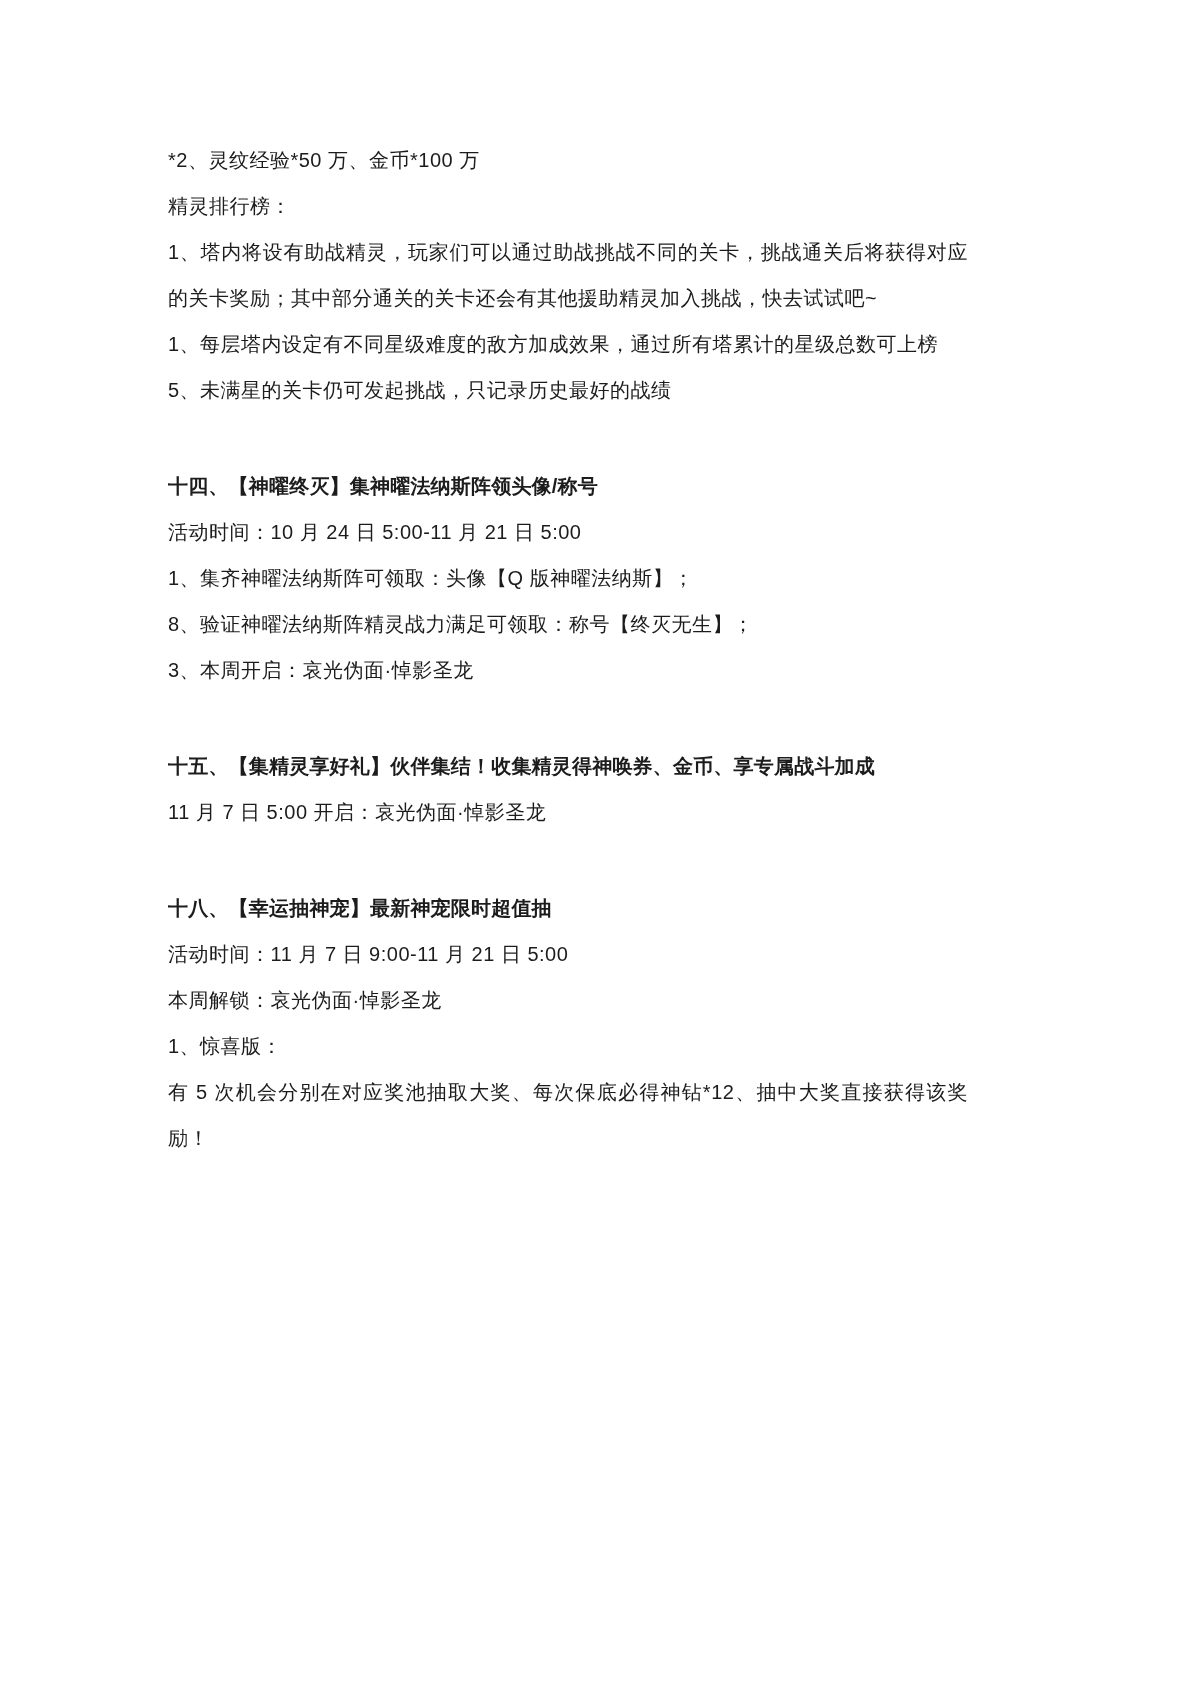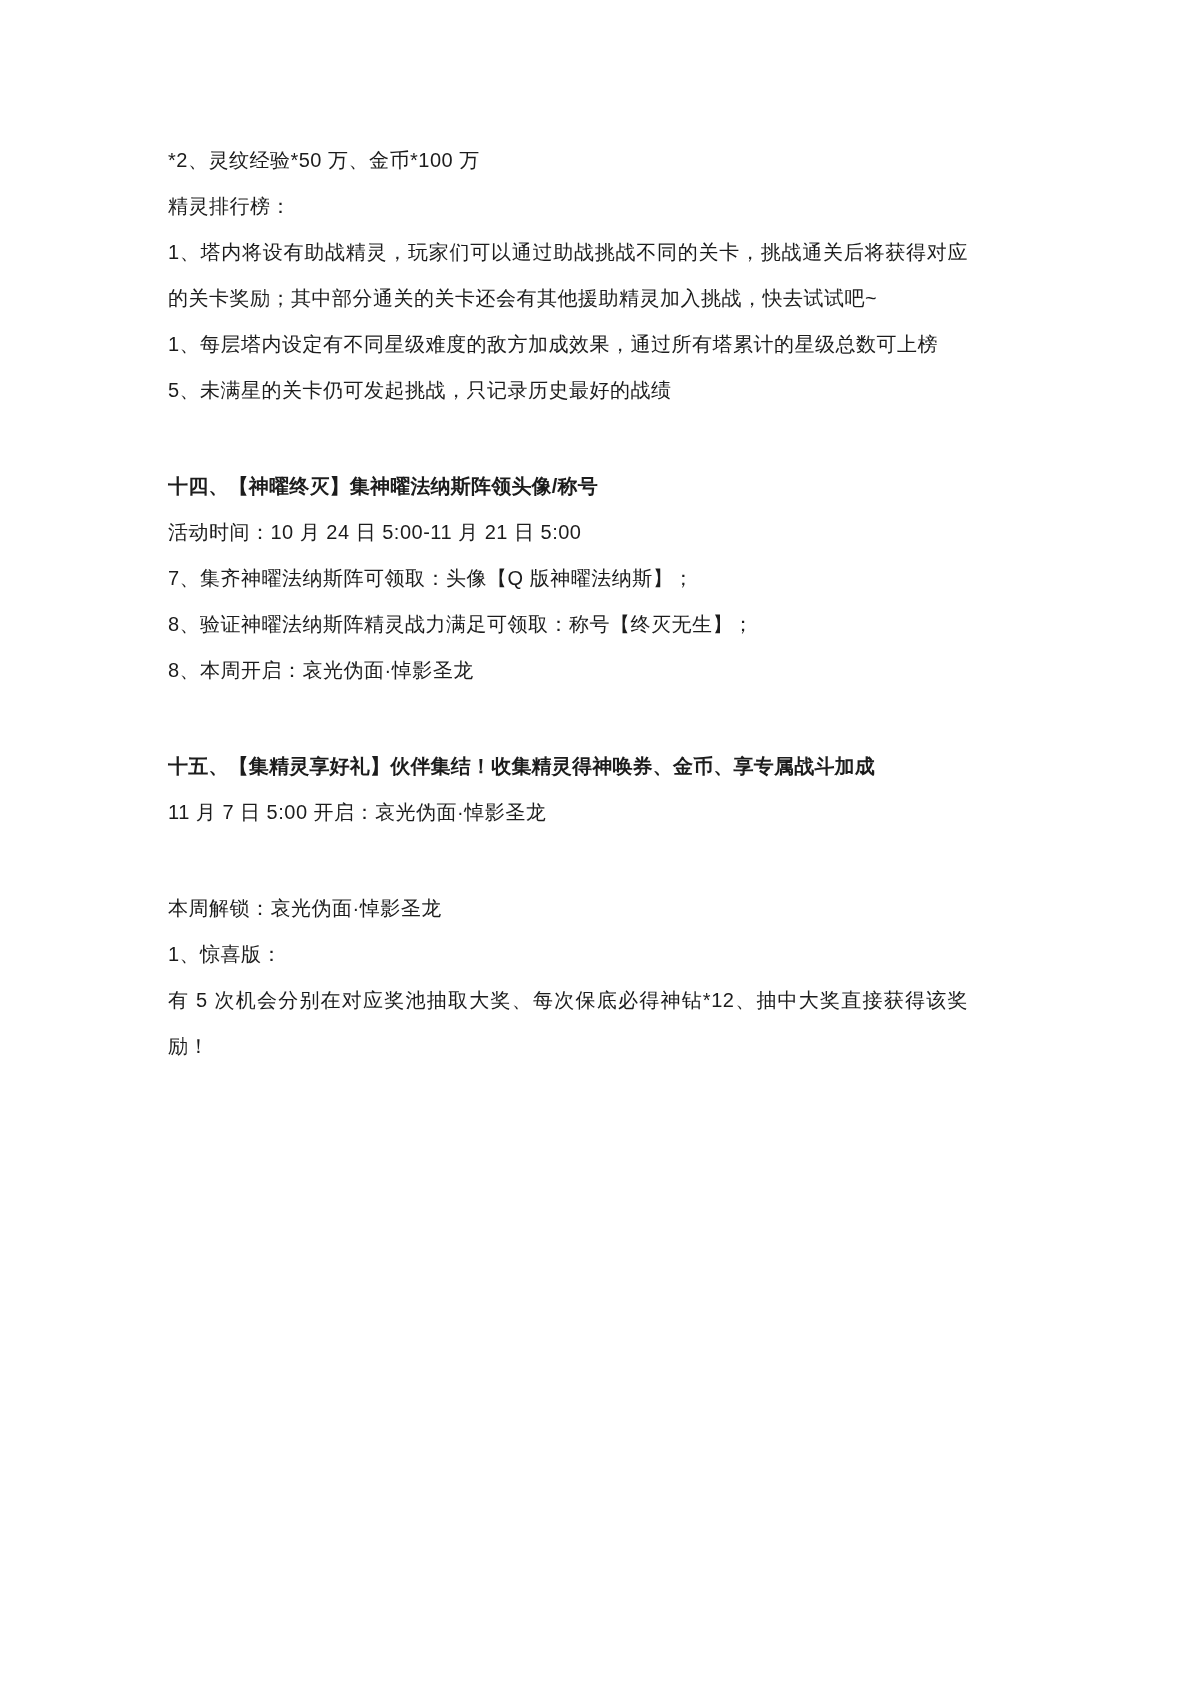--- a/index.html
+++ b/index.html
@@ -51,32 +51,34 @@
       <p class="body">*2、灵纹经验*50 万、金币*100 万</p>
       <p class="body">精灵排行榜：</p>
       <p class="body">1、塔内将设有助战精灵，玩家们可以通过助战挑战不同的关卡，挑战通关后将获得对应的关卡奖励；其中部分通关的关卡还会有其他援助精灵加入挑战，快去试试吧~</p>
       <p class="body">1、每层塔内设定有不同星级难度的敌方加成效果，通过所有塔累计的星级总数可上榜</p>
       <p class="body">5、未满星的关卡仍可发起挑战，只记录历史最好的战绩</p>
     </section>
 
     <section>
       <p class="hd">十四、【神曜终灭】集神曜法纳斯阵领头像/称号</p>
       <p class="body">活动时间：10 月 24 日 5:00-11 月 21 日 5:00</p>
-      <p class="body">7、集齐神曜法纳斯阵可领取：头像【Q 版神曜法纳斯】；</p>
+      <p class="body">1、集齐神曜法纳斯阵可领取：头像【Q 版神曜法纳斯】；</p>
       <p class="body">8、验证神曜法纳斯阵精灵战力满足可领取：称号【终灭无生】；</p>
-      <p class="body">8、本周开启：哀光伪面·悼影圣龙</p>
+      <p class="body">3、本周开启：哀光伪面·悼影圣龙</p>
     </section>
 
     <section>
       <p class="hd">十五、【集精灵享好礼】伙伴集结！收集精灵得神唤券、金币、享专属战斗加成</p>
       <p class="body">11 月 7 日 5:00 开启：哀光伪面·悼影圣龙</p>
     </section>
 
 
 
     <section>
+      <p class="hd">十八、【幸运抽神宠】最新神宠限时超值抽</p>
+      <p class="body">活动时间：11 月 7 日 9:00-11 月 21 日 5:00</p>
       <p class="body">本周解锁：哀光伪面·悼影圣龙</p>
       <p class="body">1、惊喜版：</p>
       <p class="body">有 5 次机会分别在对应奖池抽取大奖、每次保底必得神钻*12、抽中大奖直接获得该奖励！</p>
     </section>
 
   </div>
 </div>
 
 </body></html>

